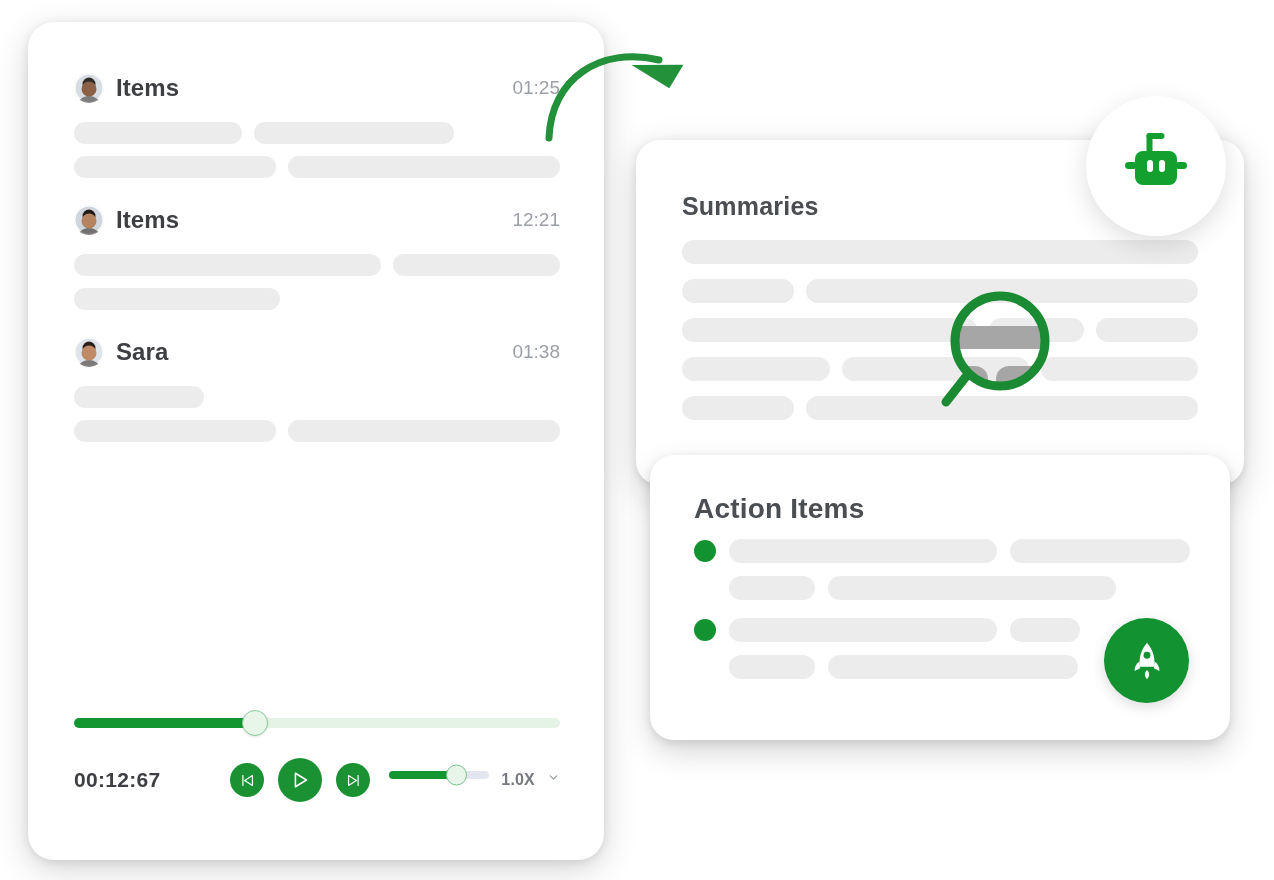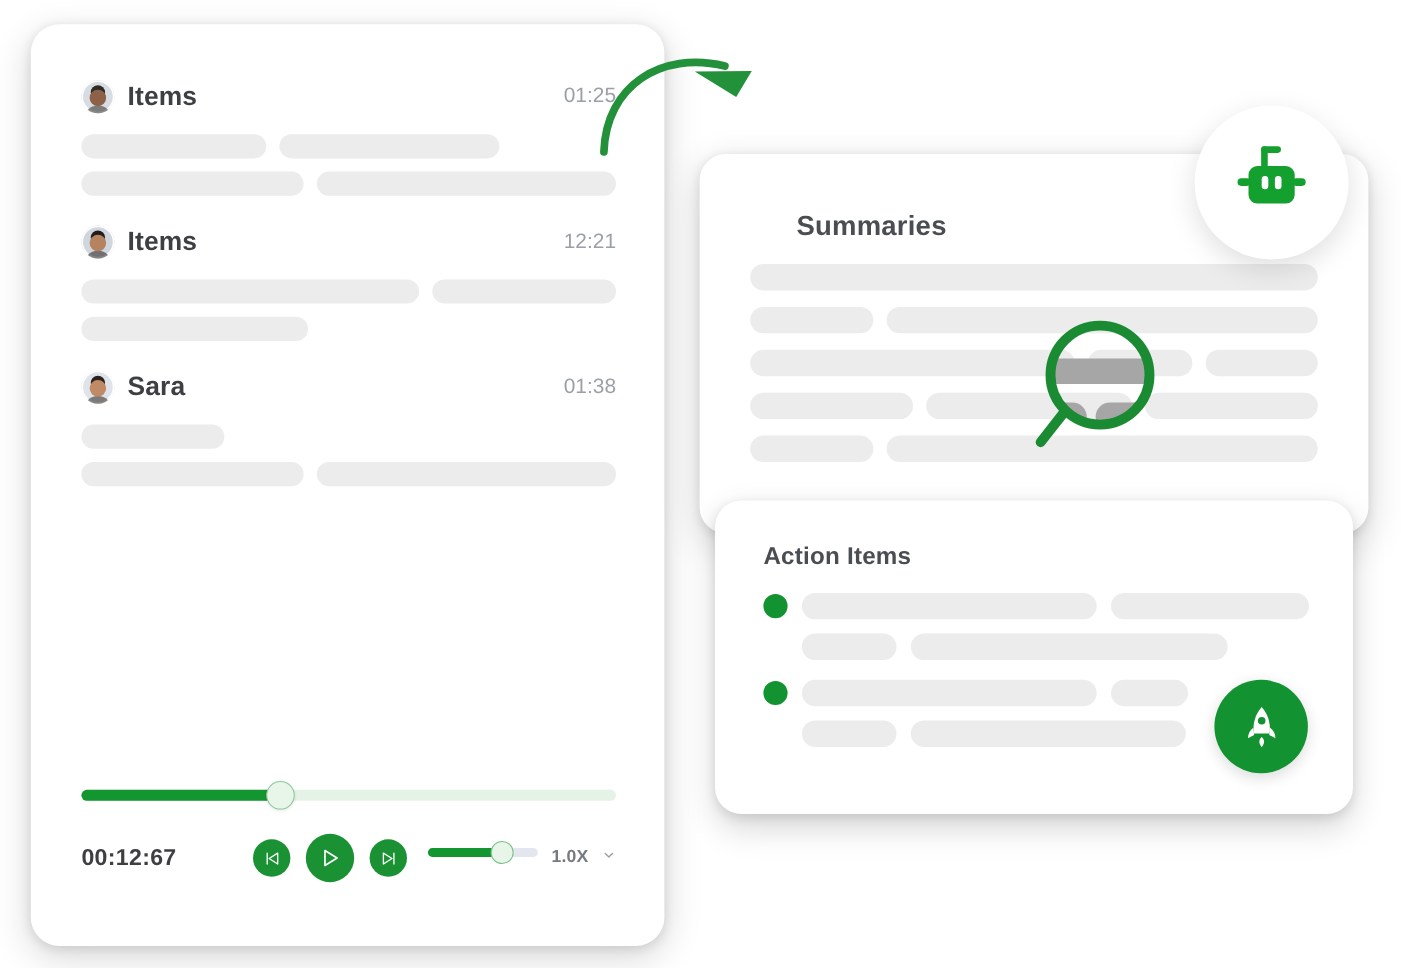--- a/index.html
+++ b/index.html
@@ -208,21 +208,20 @@
     box-shadow: 0 10px 34px rgba(0,0,0,.17), 0 2px 10px rgba(0,0,0,.10);
   }
   .panel-title {
     position: absolute;
     left: 46px;
     top: 52px;
     font-size: 25px;
     font-weight: 700;
     color: #4a4d52;
     letter-spacing: .2px;
-    margin-left: 42px;
   }
   .sum-lines {
     position: absolute;
     left: 46px;
     right: 46px;
     top: 100px;
   }
   .sum-lines .line-row { height: 24px; margin-bottom: 15px; }
   .sum-lines .bar { height: 24px; border-radius: 12px; }
 
@@ -257,21 +256,21 @@
     width: 580px;
     height: 285px;
     background: #ffffff;
     border-radius: 24px;
     box-shadow: 0 12px 30px rgba(0,0,0,.16), 0 3px 10px rgba(0,0,0,.10);
   }
   .act-title {
     position: absolute;
     left: 44px;
     top: 38px;
-    font-size: 22px;
+    font-size: 28px;
     font-weight: 700;
     color: #4a4d52;
     letter-spacing: .2px;
   }
   .act-list {
     position: absolute;
     left: 44px;
     right: 40px;
     top: 84px;
   }

